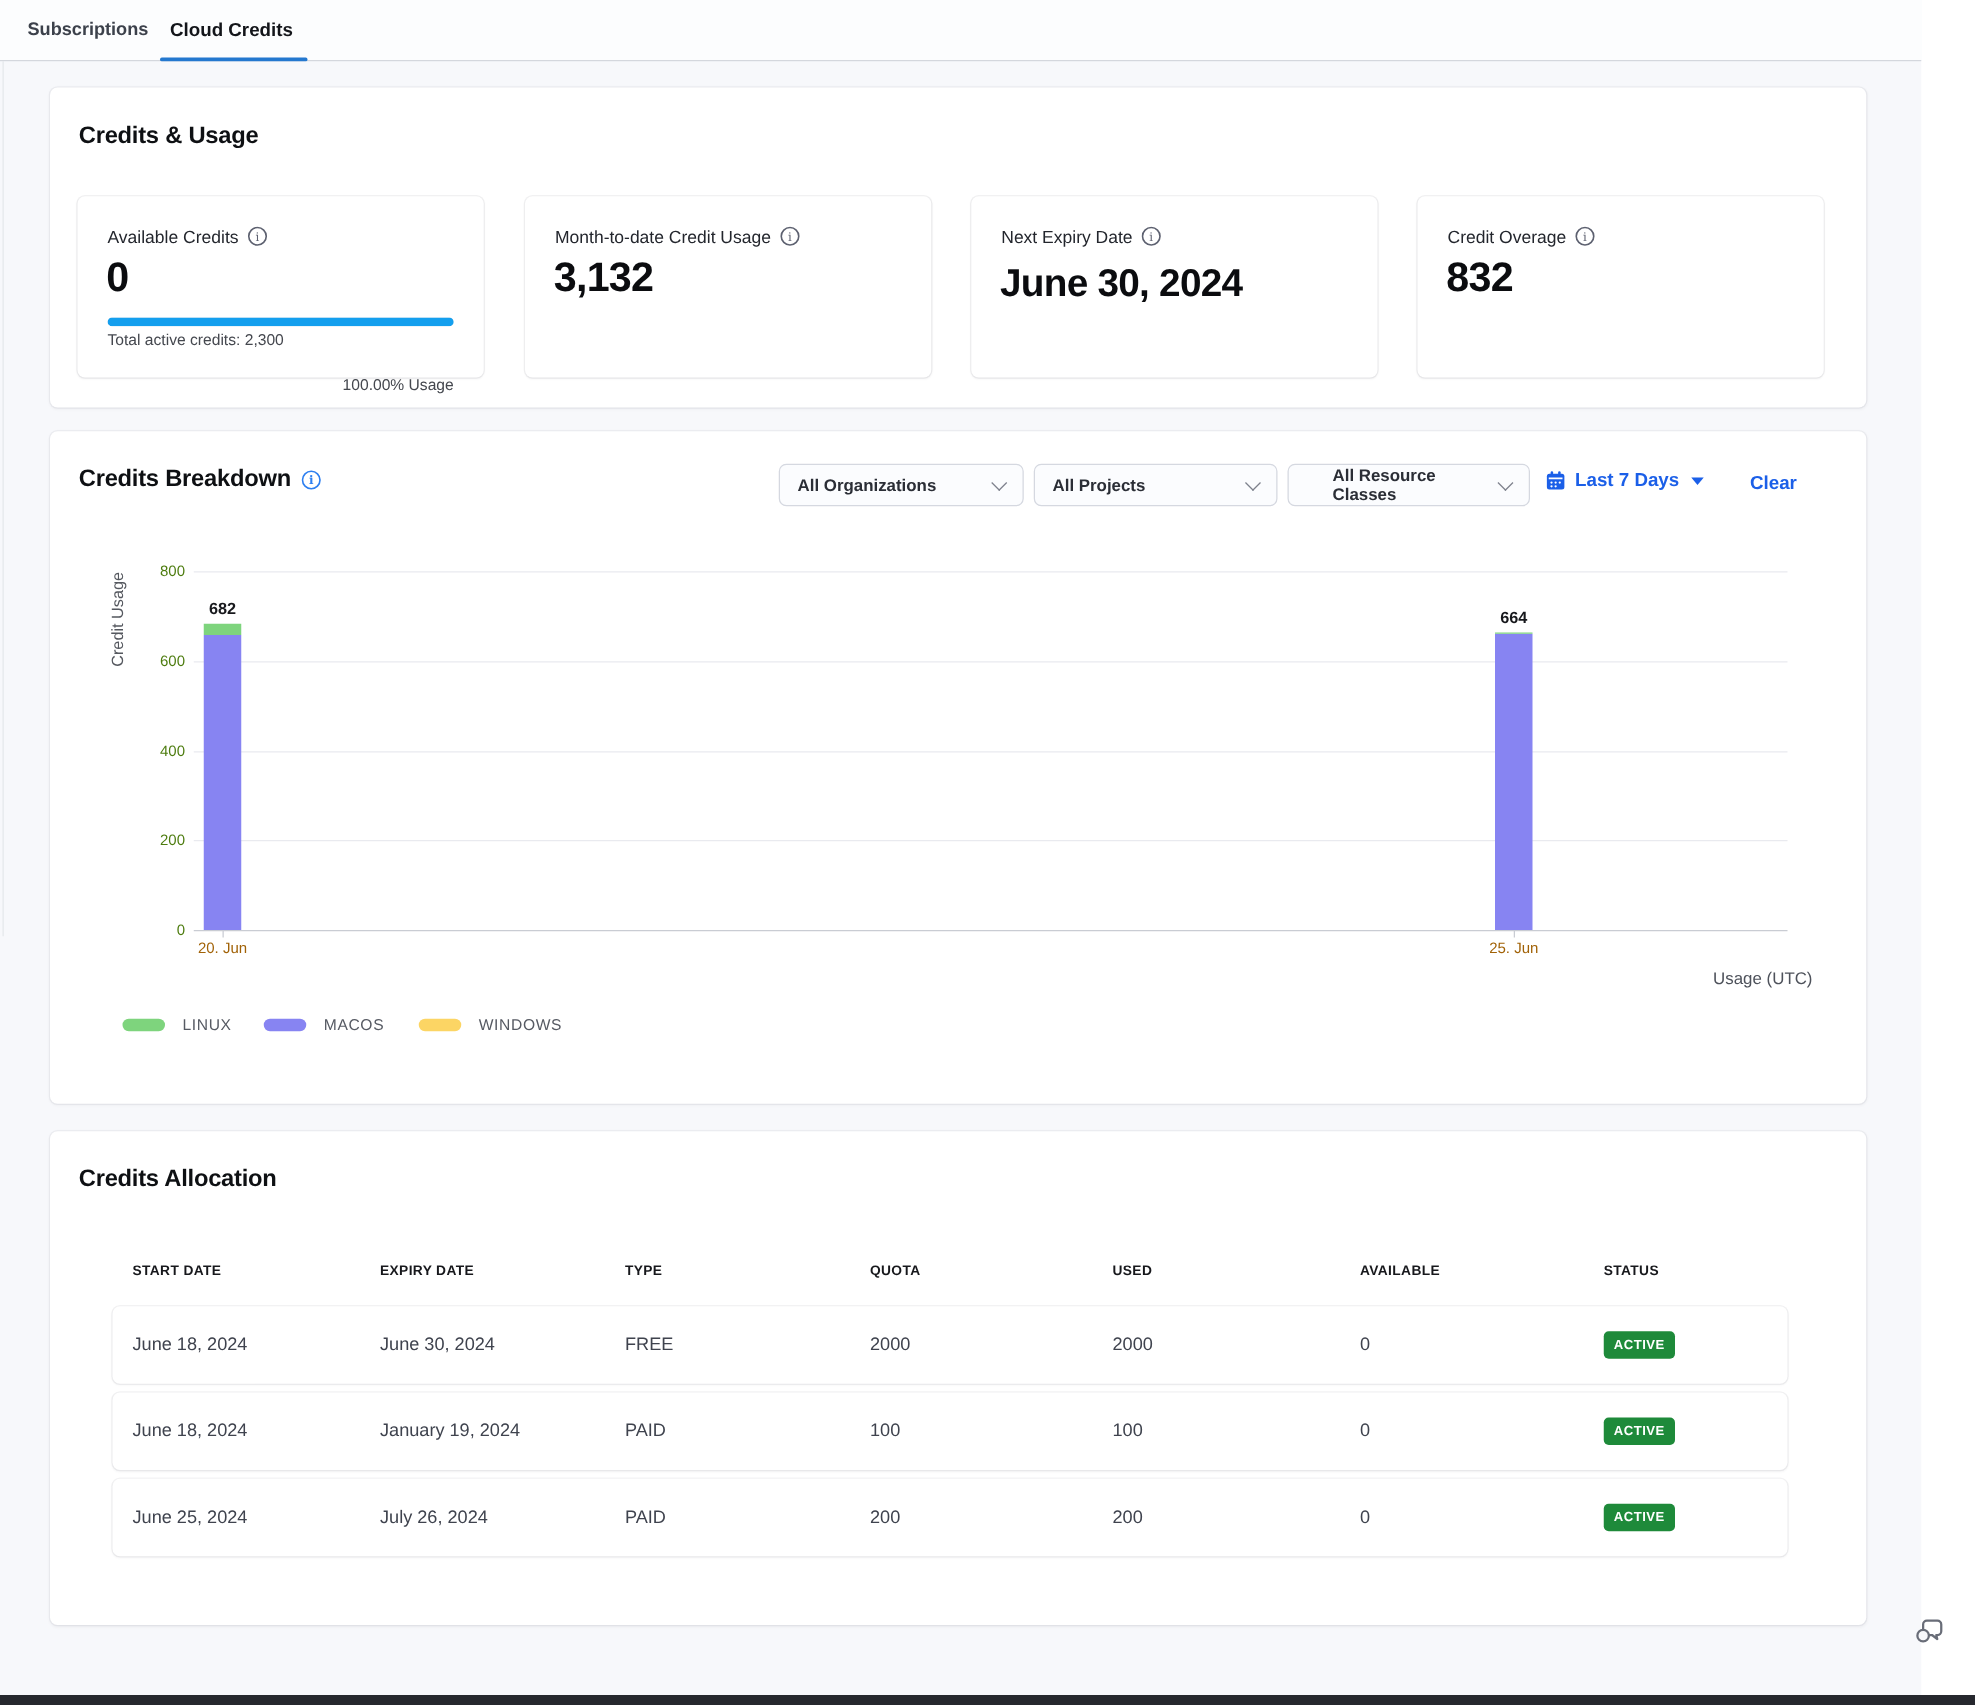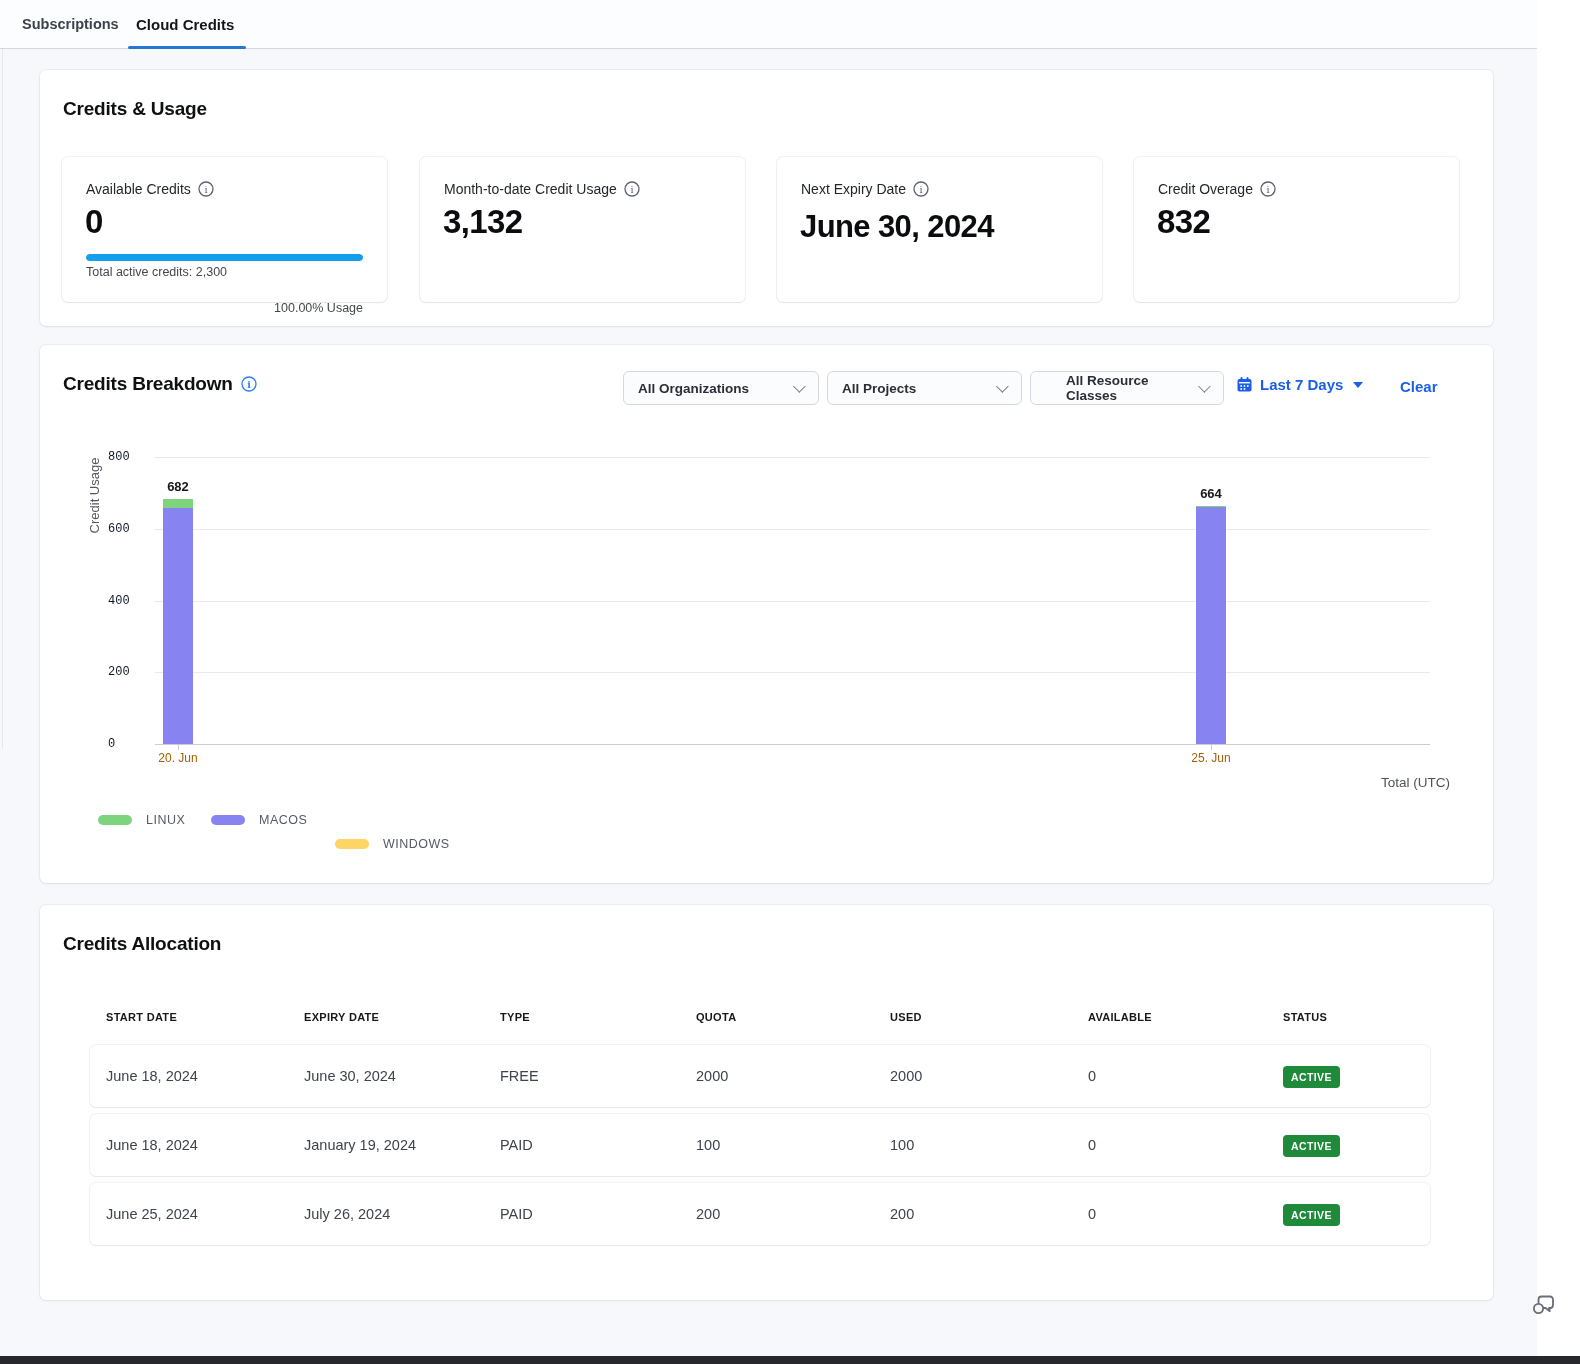--- a/index.html
+++ b/index.html
@@ -53,21 +53,21 @@
   .sel-proj { left:787px; width:195px; }
   .sel-res { left:990px; width:194px;padding-left:35px; }
   .date-range { position:absolute; left:1196px; top:31px; display:flex; align-items:center; gap:7px; color:#1b5fe8; font-size:15px; font-weight:700; cursor:pointer; }
   .caret-down { width:0; height:0; border-left:5px solid transparent; border-right:5px solid transparent; border-top:6px solid #1b5fe8; margin-left:3px; }
   .clear-link { position:absolute; left:1360px; top:33px; color:#1b5fe8; font-size:15px; font-weight:700; cursor:pointer; }
 
   
   #chart { position:absolute; left:0; top:0; width:1453px; height:538px; }
   .gridline { position:absolute; height:1px; background:#e9eaef; }
   .axis-line { position:absolute; height:1px; background:#c9ccd3; }
-  .ytick { position:absolute; width:40px; font-size:12px; color:#0f172a;font-family:Liberation Mono, monospace; }
+  .ytick { position:absolute; width:40px; text-align:right; font-size:12px; color:#4d7c0f; }
   .xtick-mark { position:absolute; width:1px; height:6px; background:#c9ccd3; }
   .xtick-label { position:absolute; width:70px; text-align:center; font-size:12px; color:#a16207; }
   .bar-seg { position:absolute; }
   .bar-total { position:absolute; width:60px; text-align:center; font-size:13px; font-weight:700; color:#17181c; }
   .ylabel { position:absolute; left:-26px; top:143px; width:160px; text-align:center; font-size:13px; color:#55585f;
             transform:rotate(-90deg); transform-origin:center; }
   .xlabel { position:absolute; right:43px; top:430px; font-size:13.5px; color:#4e525b; }
   .legend-item { position:absolute; top:468px; display:flex; align-items:center; }
   .legend-pill { width:34px; height:10px; border-radius:5px; }
   .legend-text { font-size:12.5px; color:#565a63; letter-spacing:0.5px; }
@@ -186,21 +186,21 @@
       <circle cx="5.2" cy="13" r="0.9" fill="#fff"></circle>
         <circle cx="8.5" cy="13" r="0.9" fill="#fff"></circle>
     </svg>
     <span>Last 7 Days</span>
     <span class="caret-down"></span>
   </div>
   <div class="clear-link">Clear</div>
 
   <div id="chart">
     <div class="ylabel">Credit Usage</div>
-    <div class="xlabel">Total (UTC)</div>
+    <div class="xlabel">Usage (UTC)</div>
   <div class="axis-line" style="left: 115px; top: 399px; width: 1275px;"></div>
       <div class="ytick" style="left: 68px; top: 392px;">0</div>
       <div class="gridline" style="left: 115px; top: 327.25px; width: 1275px;"></div>
       <div class="ytick" style="left: 68px; top: 320.25px;">200</div>
       <div class="gridline" style="left: 115px; top: 255.5px; width: 1275px;"></div>
       <div class="ytick" style="left: 68px; top: 248.5px;">400</div>
       <div class="gridline" style="left: 115px; top: 183.75px; width: 1275px;"></div>
       <div class="ytick" style="left: 68px; top: 176.75px;">600</div>
       <div class="gridline" style="left: 115px; top: 112px; width: 1275px;"></div>
       <div class="ytick" style="left: 68px; top: 105px;">800</div>
@@ -215,21 +215,21 @@
       <div class="xtick-mark" style="left: 1171px; top: 399px;"></div>
       <div class="xtick-label" style="left: 1136px; top: 406px;">25. Jun</div>
       <div class="legend-item" style="left: 58px;">
         <div class="legend-pill" style="background: rgb(126, 212, 125); margin-right: 14px;"></div>
         <div class="legend-text">LINUX</div>
       </div>
       <div class="legend-item" style="left: 171px;">
         <div class="legend-pill" style="background: rgb(135, 132, 242); margin-right: 14px;"></div>
         <div class="legend-text">MACOS</div>
       </div>
-      <div class="legend-item" style="left: 295px; margin-top: 24px;">
+      <div class="legend-item" style="left: 295px;">
         <div class="legend-pill" style="background: rgb(252, 213, 100); margin-right: 14px;"></div>
         <div class="legend-text">WINDOWS</div>
       </div>
     </div>
 </div>
 
 <div class="card card-allocation">
   <div class="section-title">Credits Allocation</div>
   <div id="alloc-table">
       <div class="th" style="left: 66px;">START DATE</div>

